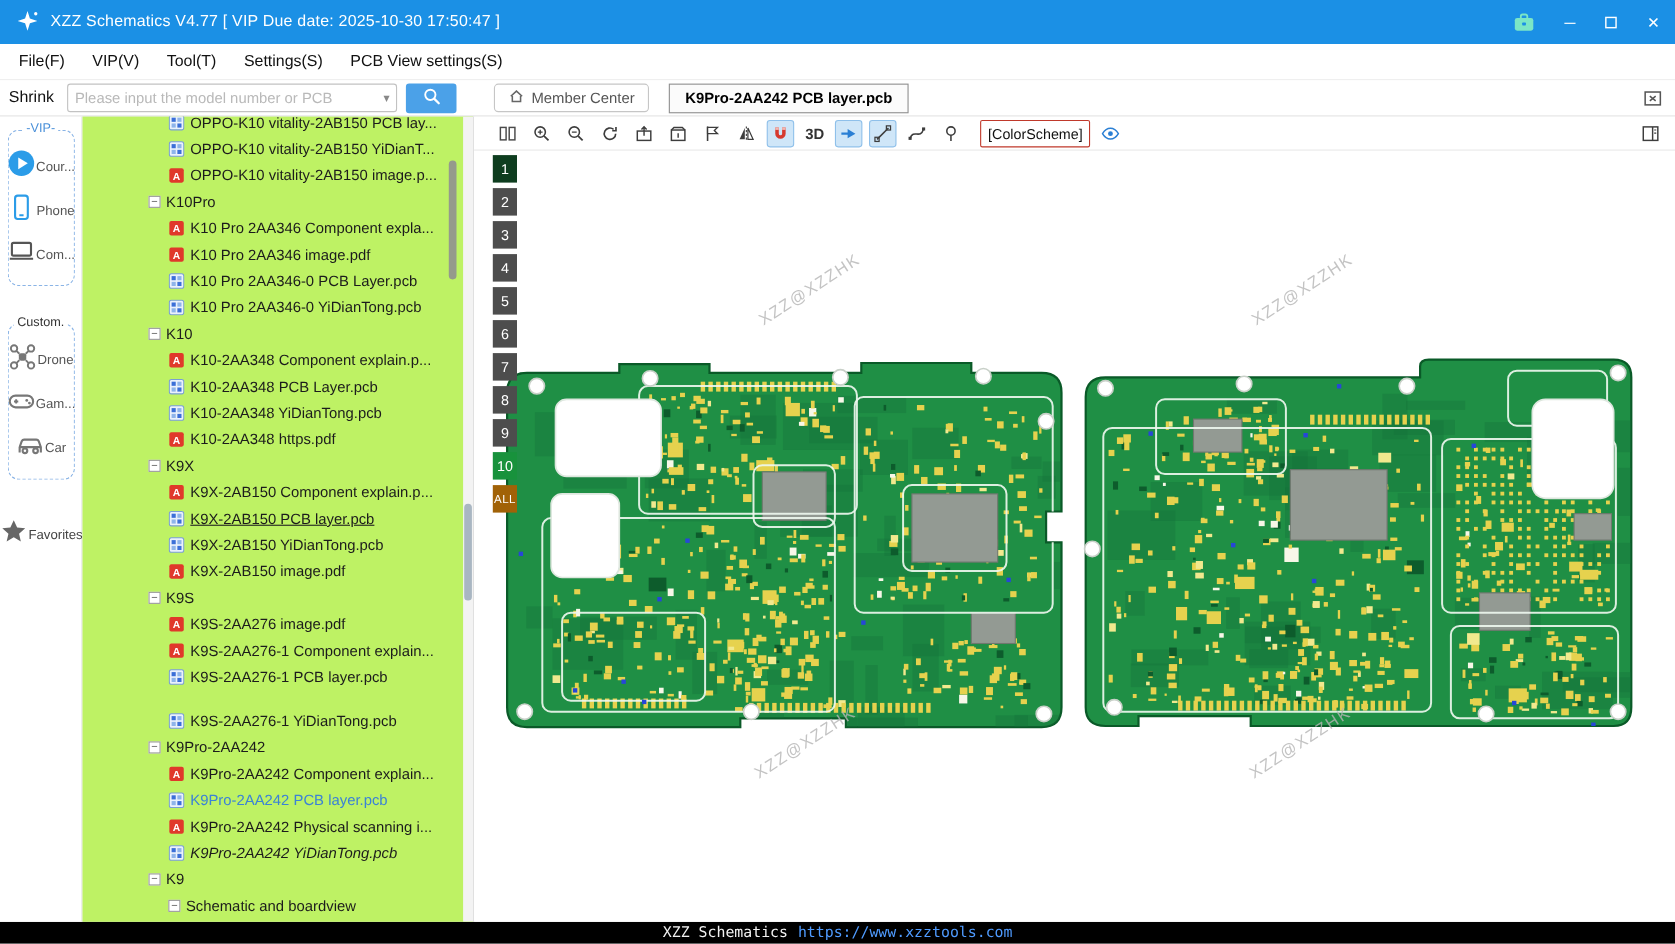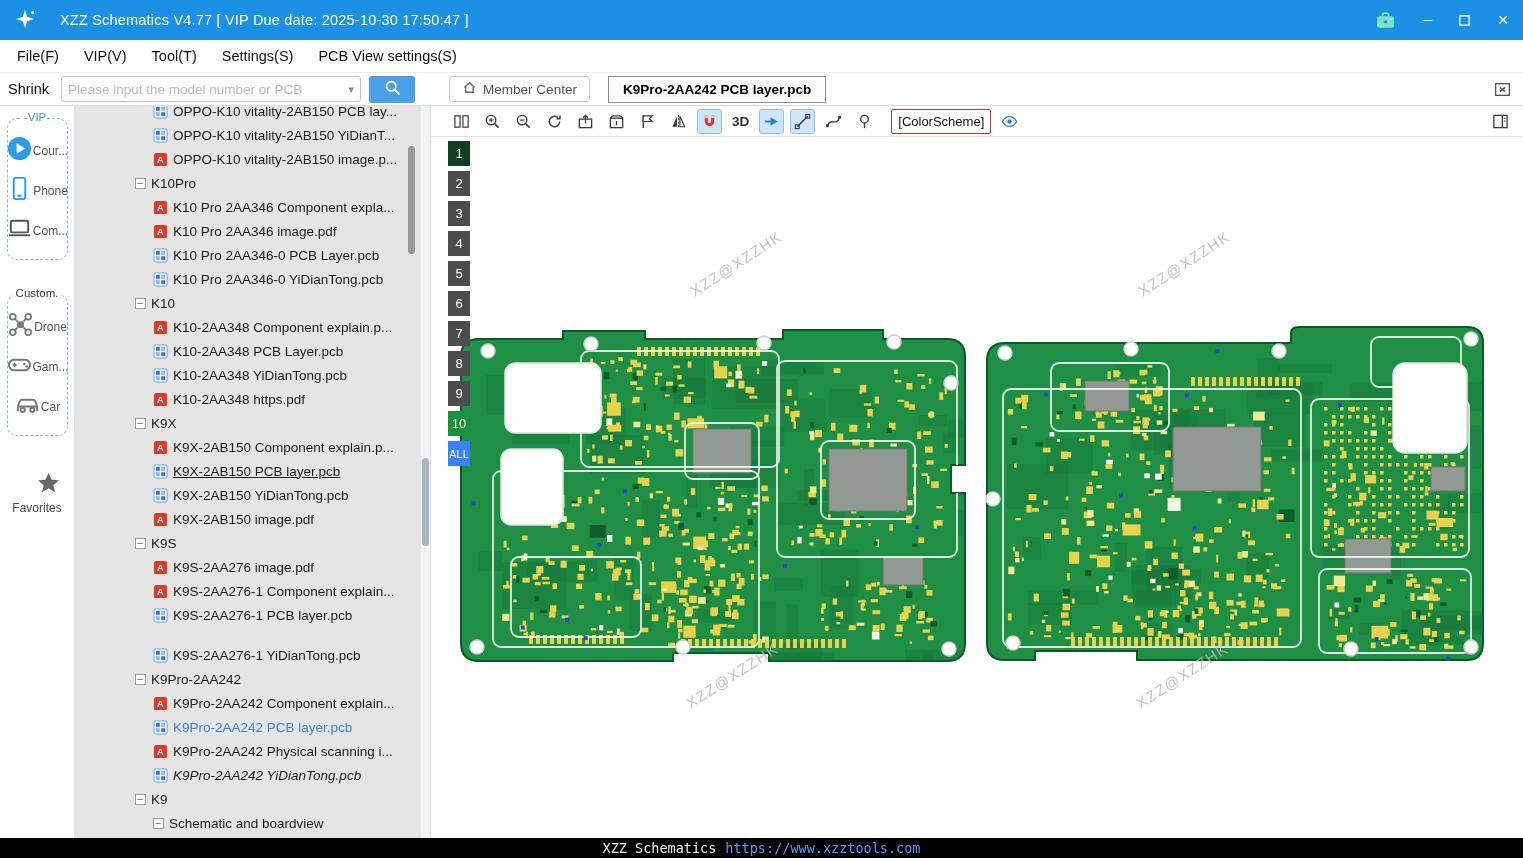--- a/index.html
+++ b/index.html
@@ -1,18 +1,18 @@
 <!DOCTYPE html>
 <html><head>
 <meta charset="utf-8">
 <style>
 *{box-sizing:border-box;margin:0;padding:0}
 html,body{width:1523px;height:858px;overflow:hidden}
 body{font-family:"Liberation Sans",sans-serif;background:#fff;font-size:13px;color:#222}
-.titlebar{height:40px;background:#1b90e5;display:flex;align-items:center;padding:0 14px;gap:24px}
+.titlebar{height:40px;background:#1b90e5;display:flex;align-items:center;padding:0 14px;gap:10px}
 .titlebar .appicon svg{width:22px;height:22px;display:block}
 .title{color:#fff;font-size:14.5px;letter-spacing:.2px}
 .win-controls{margin-left:auto;display:flex;align-items:center;gap:26px}
 .win-btn{color:#fff;font-size:14px;line-height:1}
 .win-btn svg{width:13px;height:13px;display:block}
 .vip-badge svg{width:21px;height:21px;display:block}
 .menubar{height:33px;background:#fff;border-bottom:1px solid #ececec;display:flex;align-items:center;gap:25px;padding:0 17px;font-size:14.5px}
 .menu-item{color:#111}
 .searchrow{height:33px;border-bottom:1px solid #dcdcdc;display:flex;align-items:center;padding:0 12px 0 8px;gap:8px;background:#fff}
 .shrink{font-size:14.5px;color:#111;margin-right:4px}
@@ -27,24 +27,24 @@
 .tab{margin-left:10px;height:27px;border:1px solid #8f8f8f;background:#fbfbfb;display:flex;align-items:center;padding:0 14px;font-size:13.5px;font-weight:700;color:#000}
 .panel-close{margin-left:auto}
 .panel-close svg{width:17px;height:17px;display:block}
 .main{display:flex;height:732px}
 .vip-sidebar{width:75px;border-right:1px solid #e2e2e2;padding-top:12px;display:flex;flex-direction:column;align-items:center;background:#fff}
 .group{position:relative;border:1px dashed #8ab4e6;border-radius:10px;width:61px;padding:16px 0 4px;display:flex;flex-direction:column;align-items:center;margin-bottom:34px}
 .group-label{position:absolute;top:-8px;left:50%;transform:translateX(-50%);background:#fff;padding:0 3px;font-size:11.5px;white-space:nowrap}
 .side-item{display:flex;align-items:center;margin-bottom:13px}
 .side-item svg{width:27px;height:27px;display:block}
 .side-item .lbl{font-size:12px;color:#555;margin-top:5px}
-.fav{display:flex;flex-direction:column;align-items:flex-end;margin-top:0}
+.fav{display:flex;flex-direction:row;align-items:center;margin-top:0}
 .fav svg{width:27px;height:27px;display:block}
 .fav .lbl{font-size:12px;color:#444;margin-top:4px}
-.tree{width:355px;position:relative;overflow:hidden;background:#e5e5e5}
+.tree{width:355px;position:relative;overflow:hidden;background:#bef264}
 .tree-inner{margin-top:-7px}
 .trow{height:24px;display:flex;align-items:center;gap:5px;font-size:13.5px;white-space:nowrap}
 .trow .tlabel{color:#1c1c1c}
 .trow.selected .tlabel{color:#3b82d6}
 .expander{width:11px;height:11px;border:1px solid #999;font-size:10px;line-height:9px;text-align:center;color:#555;flex:none;background:#fff}
 .ficon{width:15px;height:15px;flex:none}
 .ficon svg{width:15px;height:15px;display:block}
 .sbA{position:absolute;right:0;top:0;width:9px;height:100%;background:#f3f3f3}
 .sbA-thumb{position:absolute;left:1px;width:7px;top:352px;height:88px;background:#a9b6c2;border-radius:4px}
 .sbB-thumb{position:absolute;right:15px;top:40px;width:7px;height:108px;background:#909090;border-radius:4px;opacity:.9}
@@ -54,21 +54,21 @@
 .tbtn svg{width:17px;height:17px;display:block}
 .tbtn.selected{background:#cfe6f8;border-color:#8fc0ea}
 .tbtn.txt{width:auto;padding:0 3px;font-size:13.5px;font-weight:700;color:#333}
 .tbtn.colorscheme{width:auto;border:1.5px solid #c0392b;border-radius:2px;padding:1px 6px;font-size:13px;font-weight:400;color:#111;margin-left:8px;background:#fff}
 .tb-right{margin-left:auto}
 .canvas{flex:1;position:relative;background:#fff;overflow:hidden}
 .layers{position:absolute;left:17px;top:4px;display:flex;flex-direction:column;gap:5px;z-index:6}
 .layer{width:22px;height:25px;background:#4d4d4d;color:#fff;font-size:13px;display:flex;align-items:center;justify-content:center}
 .layer.dark{background:#0e3d1f}
 .layer.active{background:#18923c}
-.layer.all{background:#3b82f6;font-size:10.5px;letter-spacing:.3px}
+.layer.all{background:#a16207;font-size:10.5px;letter-spacing:.3px}
 #boardSvg{position:absolute;left:0;top:0;z-index:1}
 .watermark{position:absolute;color:#b5b5b5;font-size:15px;transform:rotate(-33deg);letter-spacing:1.5px;opacity:.8;z-index:5;white-space:nowrap}
 .statusbar{height:20px;background:#000;display:flex;align-items:center;justify-content:center;gap:9px;font-family:"DejaVu Sans Mono",monospace;font-size:13.5px}
 .statusbar .brand{color:#f2f2f2}
 .statusbar .url{color:#4f9bff}
 </style>
 </head>
 <body>
 
 <div class="app">

